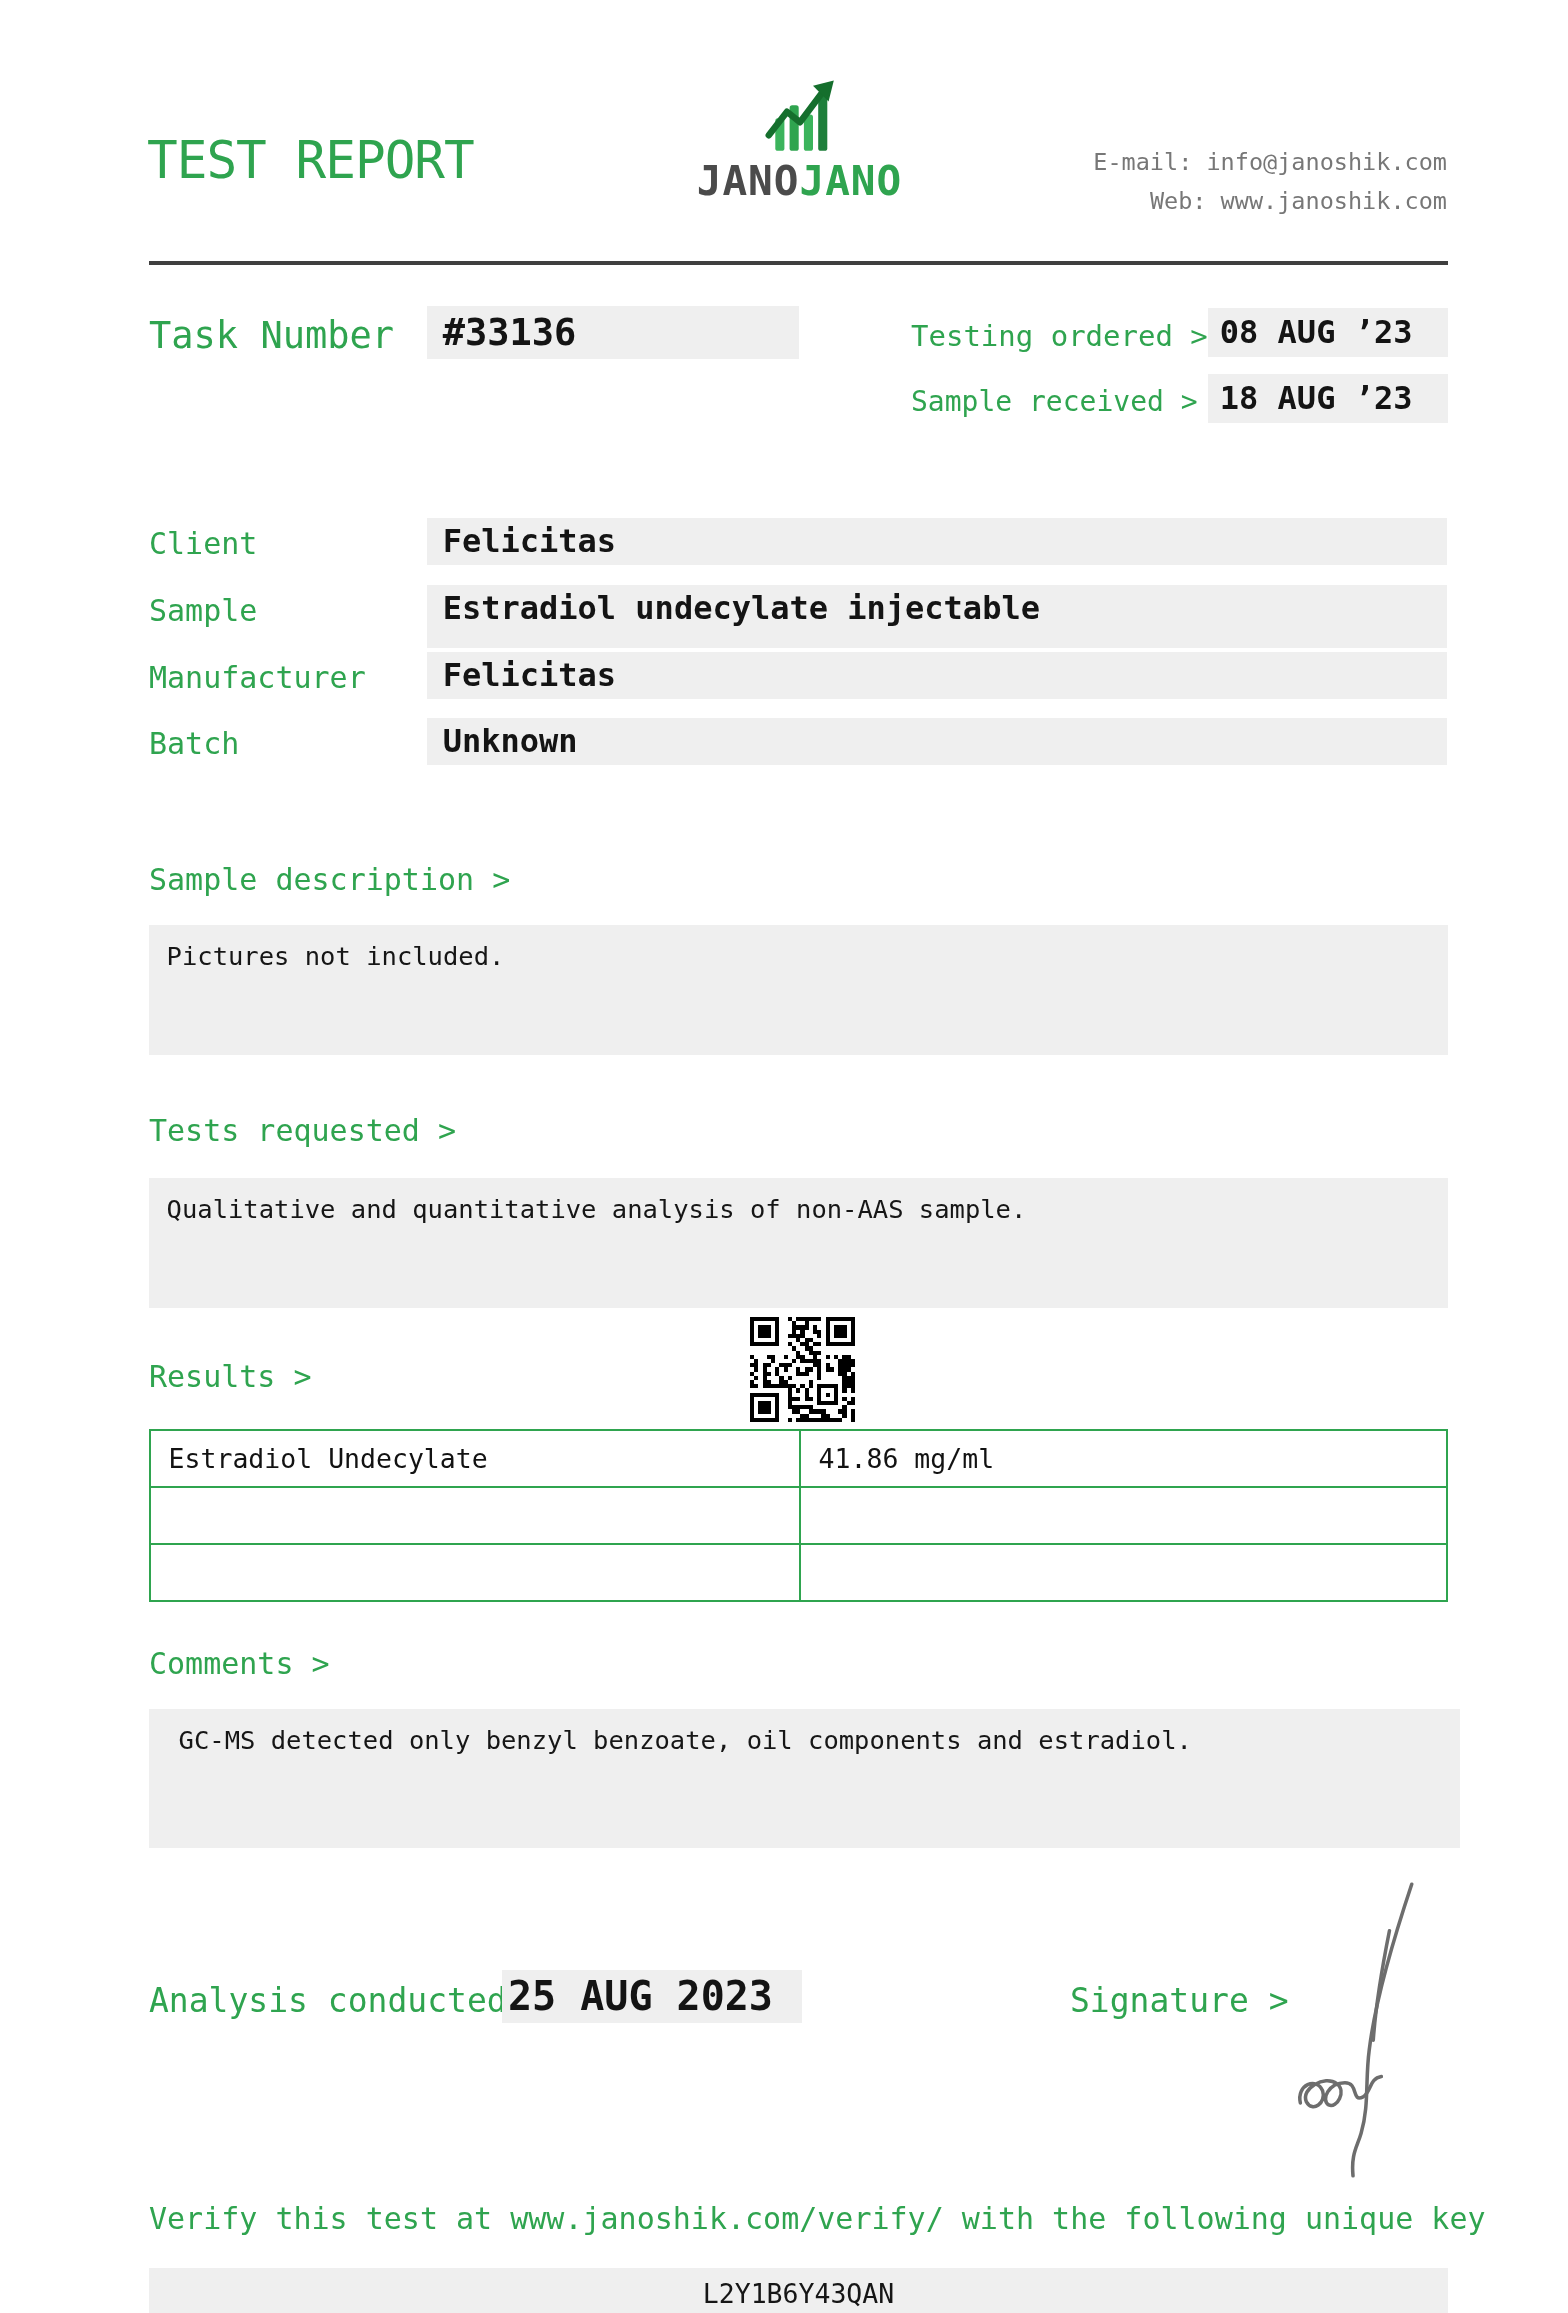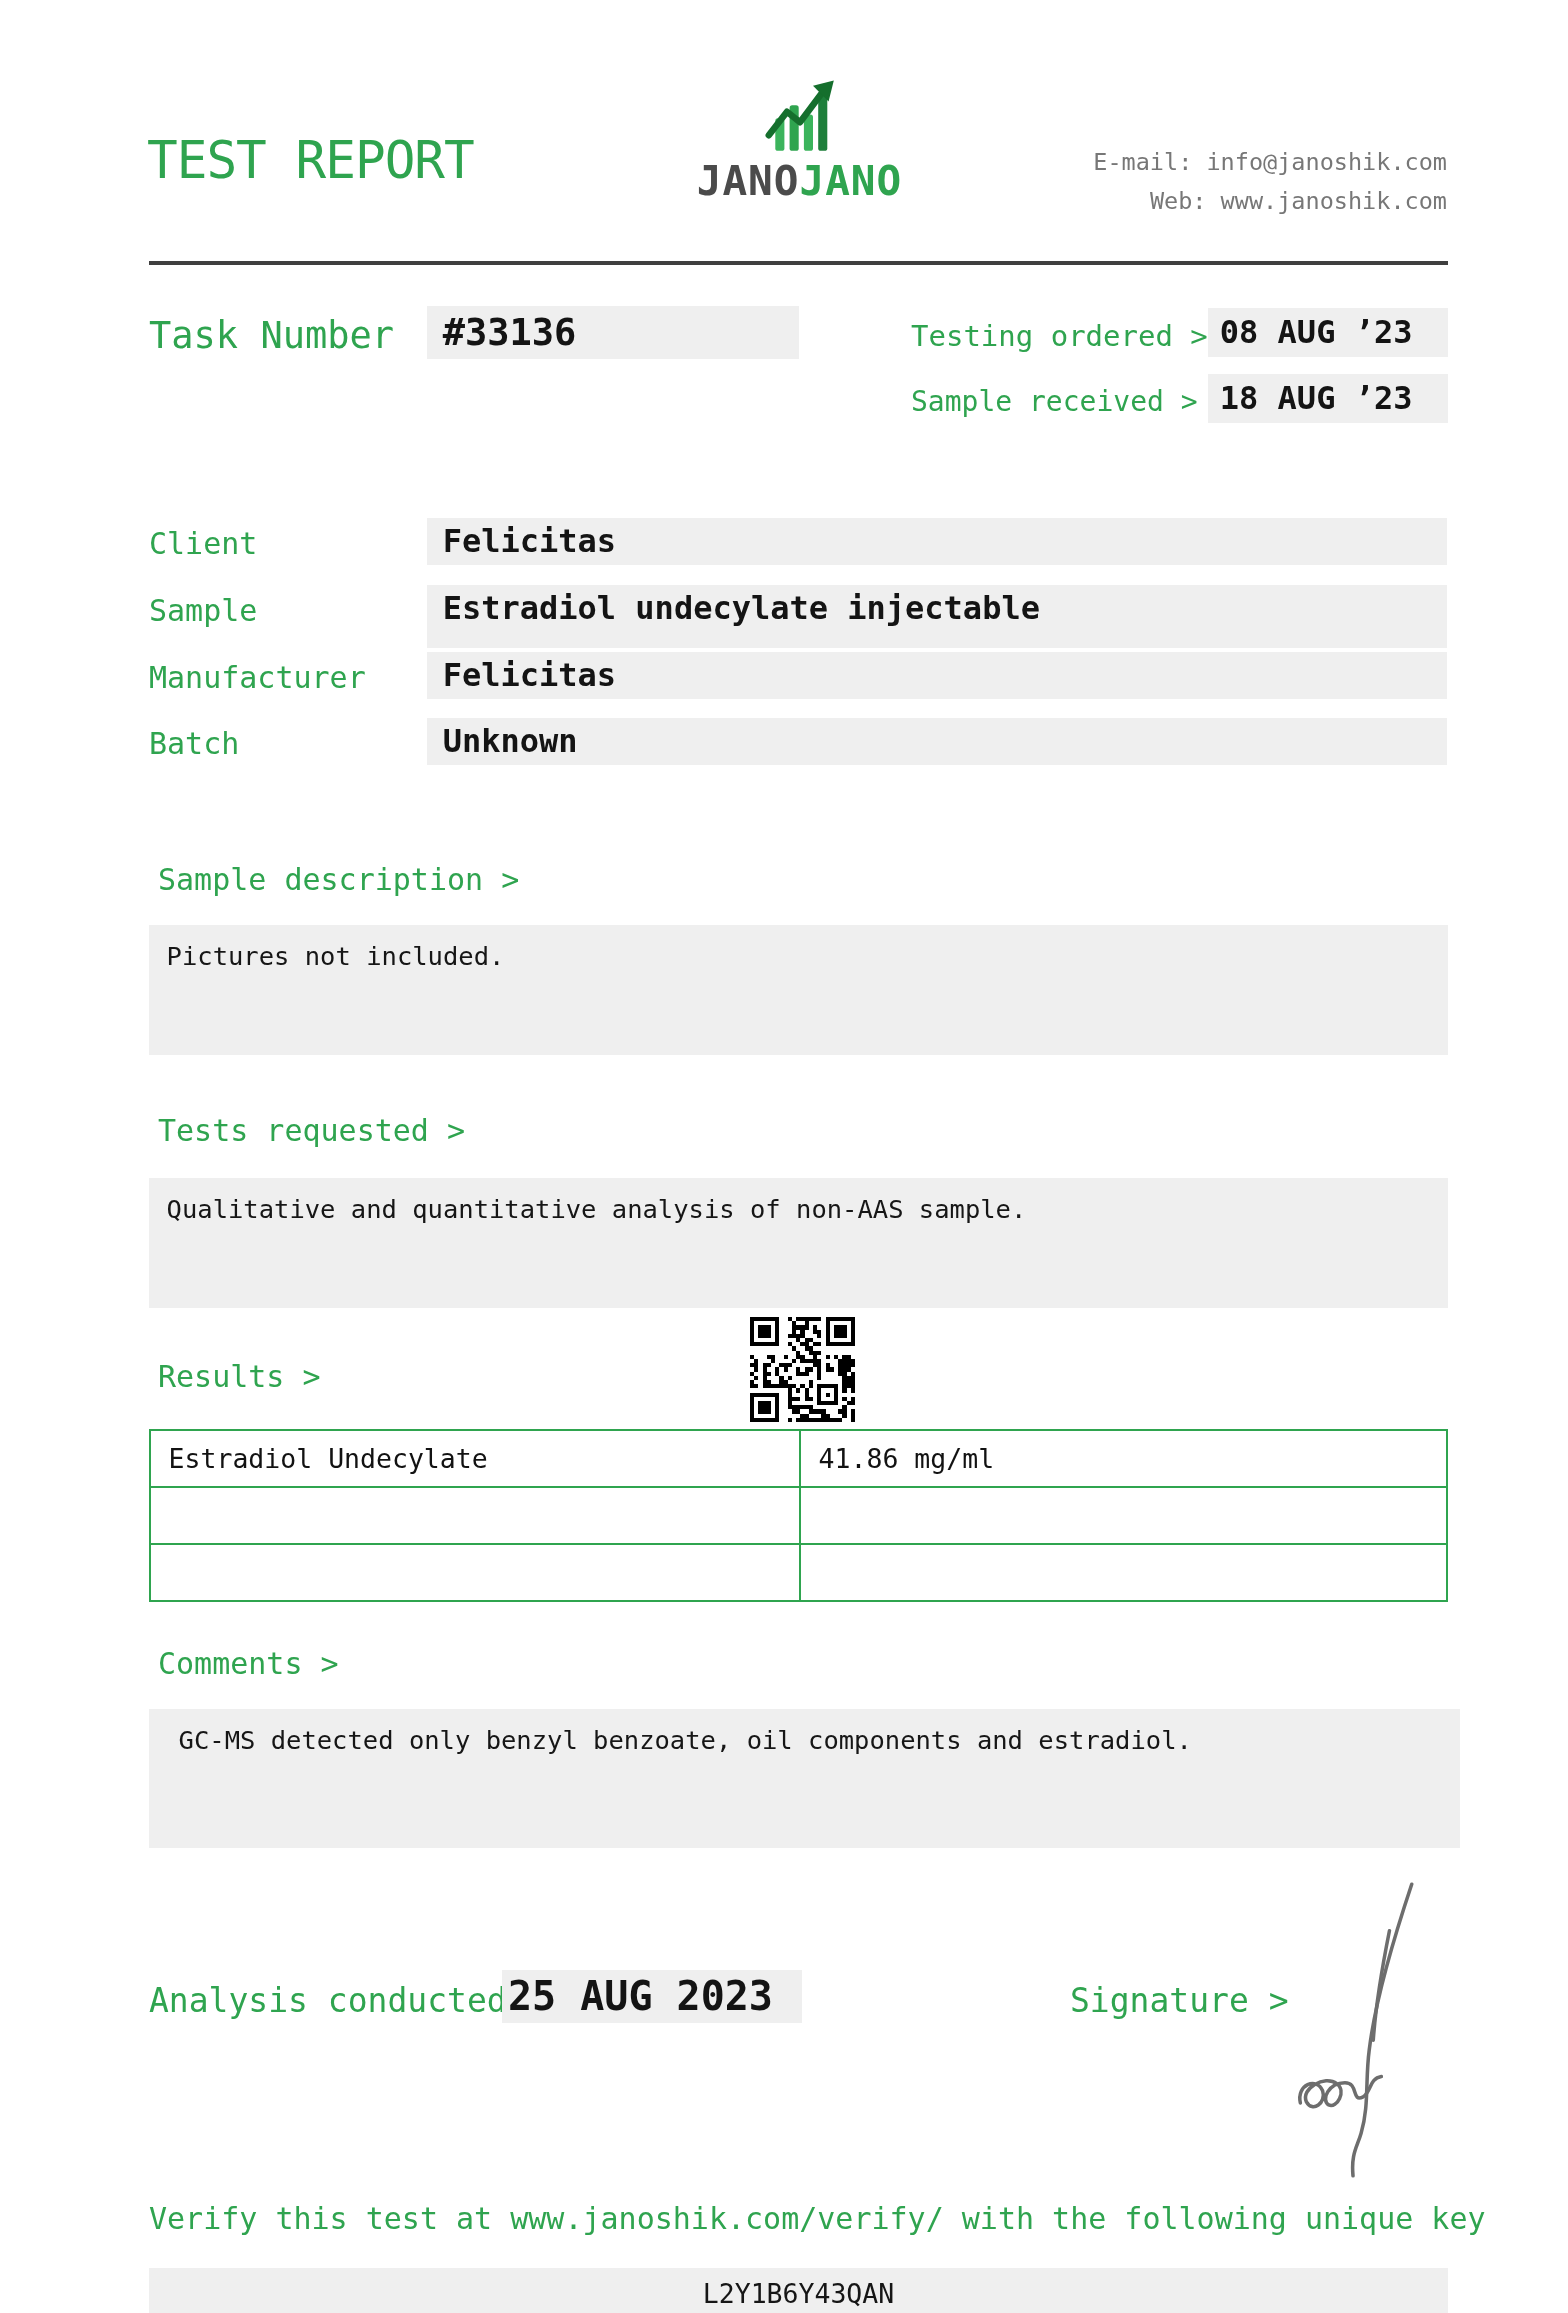--- a/index.html
+++ b/index.html
@@ -3,21 +3,21 @@
 <meta charset="utf-8">
 <style>
   html,body{margin:0;padding:0;background:#fff;}
   .page{position:relative;width:1568px;height:2313px;background:#ffffff;
         font-family:"DejaVu Sans Mono","Liberation Mono",monospace;overflow:hidden;color:#121212;}
   .abs{position:absolute;}
   .green{color:#2FA44F;}
   .gbox{position:absolute;background:#EFEFEF;}
   .val{font-weight:bold;color:#141414;}
   .bodytxt{font-size:25.5px;line-height:35px;color:#161616;}
-  .heading{font-size:30px;color:#2FA44F;margin-left:9px;}
+  .heading{font-size:30px;color:#2FA44F;}
   table.results{border-collapse:collapse;table-layout:fixed;width:1299px;}
   table.results td{border:2px solid #2FA44F;height:55px;font-size:26.5px;padding:0 0 0 17.6px;
                    vertical-align:middle;background:#fff;overflow:hidden;white-space:nowrap;}
   .nowrap{white-space:nowrap;}
 </style>
 </head>
 <body>
 
 <div class="page">
 

